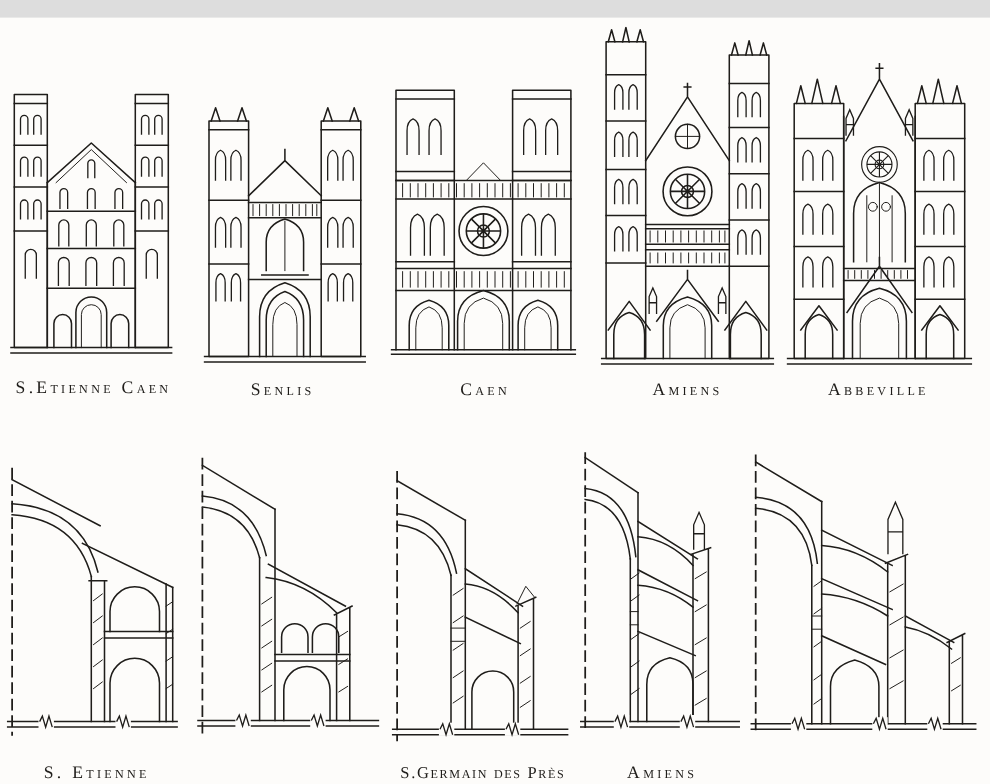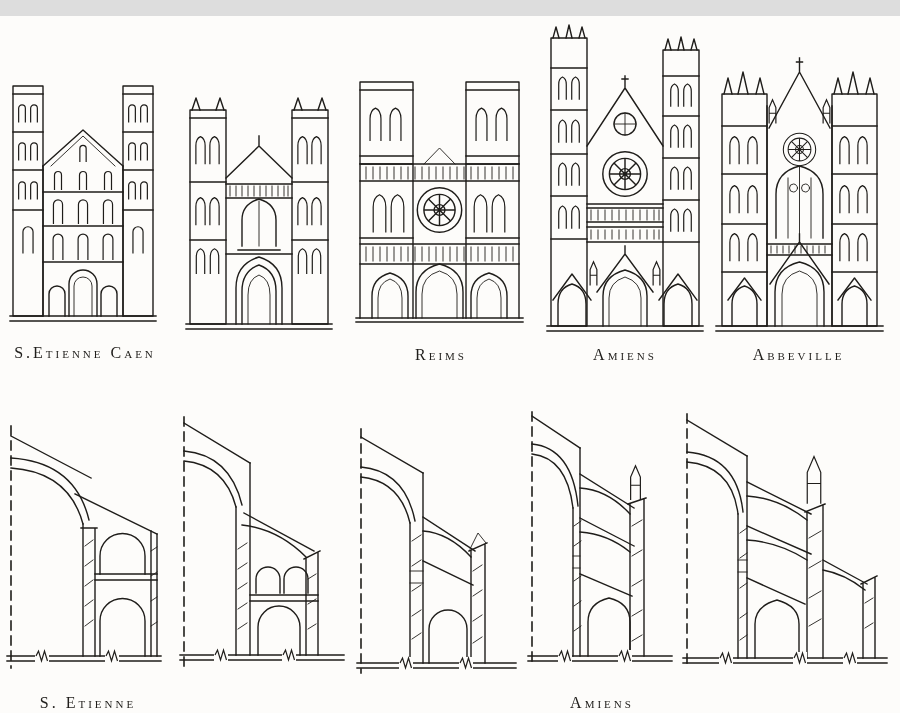--- a/index.html
+++ b/index.html
@@ -252,21 +252,22 @@
       <path d="M16,252 L32.5,230 L49,252"></path>
       <path d="M20,278 V256 Q20,242 32.5,238 Q45,242 45,256 V278"></path>
       <path d="M126,252 L142.5,230 L159,252"></path>
       <path d="M130,278 V256 Q130,242 142.5,238 Q155,242 155,256 V278"></path>
       <path d="M4,278 H171 M4,283 H171"></path>
     </svg>
   </div>
 
   
   <div class="caption" style="left:4px; top:328px; width:162px;">S.Etienne Caen</div>
-  <div class="caption" style="left:352px; top:330px; width:178px;">Reims</div>
+  <div class="caption" style="left:172px; top:330px; width:170px;">Senlis</div>
+  <div class="caption" style="left:352px; top:330px; width:178px;">Caen</div>
   <div class="caption" style="left:540px; top:330px; width:170px;">Amiens</div>
   <div class="caption" style="left:706px; top:330px; width:185px;">Abbeville</div>
 
   
 
   
   <div class="fig" style="left:5px; top:400px;">
     <svg class="ink" width="160" height="262" viewBox="0 0 160 262">
       <path class="dash" d="M6,10 V252"></path>
       <path d="M6,20 L86,62 M70,78 L152,118"></path>
@@ -370,15 +371,16 @@
       <path d="M74,250 V216 Q74,198 96,192 Q118,198 118,216 V250"></path>
       <path d="M2,250 H206 M2,255 H206"></path>
       <use href="#brk" x="38" y="244" width="14" height="12"></use>
       <use href="#brk" x="112" y="244" width="14" height="12"></use>
       <use href="#brk" x="162" y="244" width="14" height="12"></use>
     </svg>
   </div>
 
   
   <div class="caption" style="left:0px; top:678px; width:176px;">S. Etienne</div>
+  <div class="caption tight" style="left:354px; top:679px; width:170px;">S.Germain des Près</div>
   <div class="caption" style="left:524px; top:678px; width:156px;">Amiens</div>
 
 </div>
 
 </body></html>

